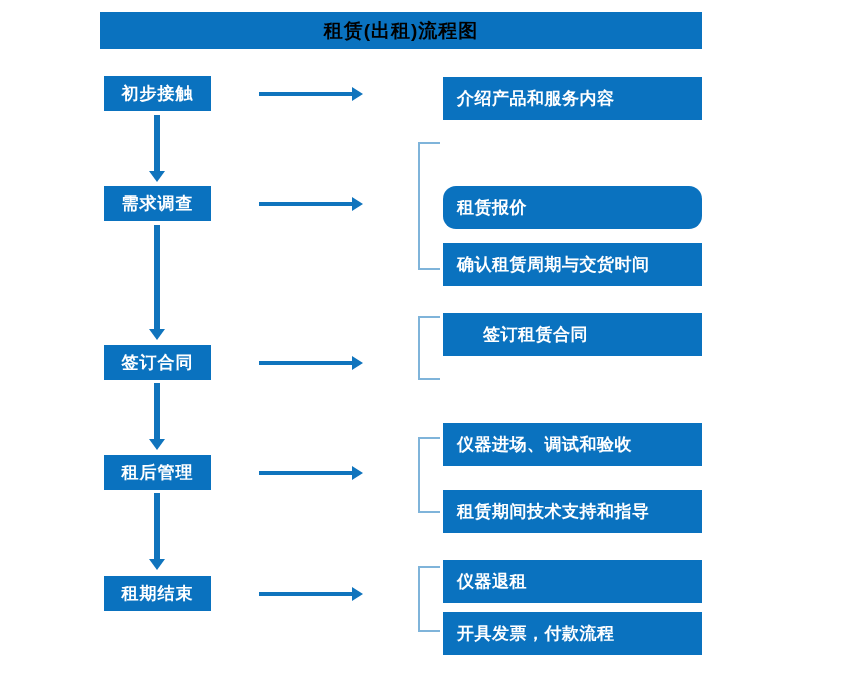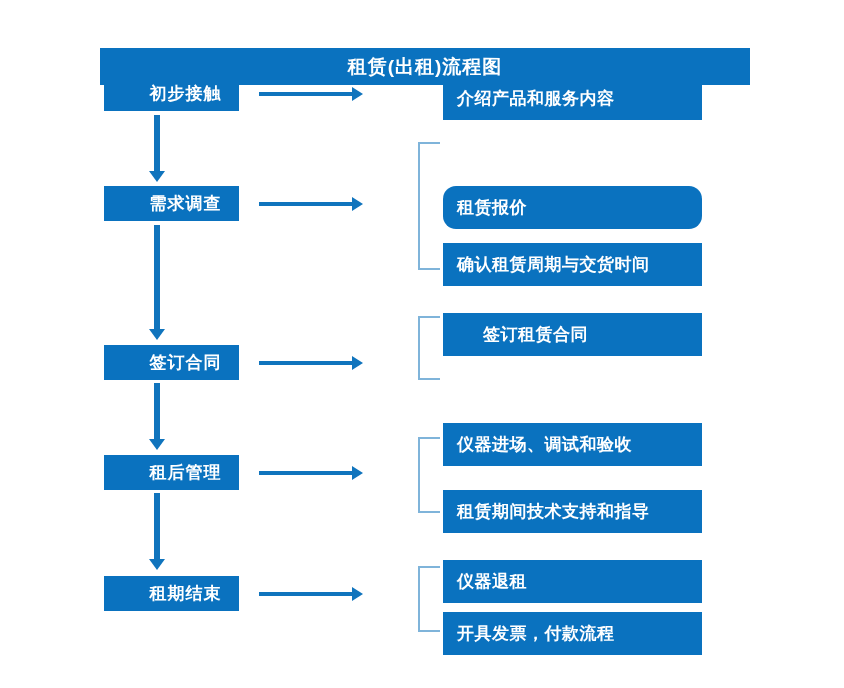--- a/index.html
+++ b/index.html
@@ -17,48 +17,46 @@
     position: relative;
     width: 844px;
     height: 688px;
   }
 
   
   .title-bar {
     position: absolute;
     left: 100px;
     top: 12px;
-    width: 650px;
+    width: 602px;
     height: 37px;
     background: #0a72bf;
-    color: #ffffff;
+    color: #000000;
     font-size: 19px;
     font-weight: bold;
     display: flex;
     align-items: center;
     justify-content: center;
     letter-spacing: 1px;
-    margin-top: 36px;
   }
 
   
   .stage-box {
     position: absolute;
     left: 104px;
     width: 107px;
     height: 35px;
     background: #0a72bf;
     color: #ffffff;
     font-size: 17px;
     font-weight: bold;
     display: flex;
     align-items: center;
     justify-content: center;
     letter-spacing: 1px;
-    padding-left: 28px;
   }
 
   
   .detail-box {
     position: absolute;
     left: 443px;
     width: 259px;
     height: 43px;
     background: #0a72bf;
     color: #ffffff;

